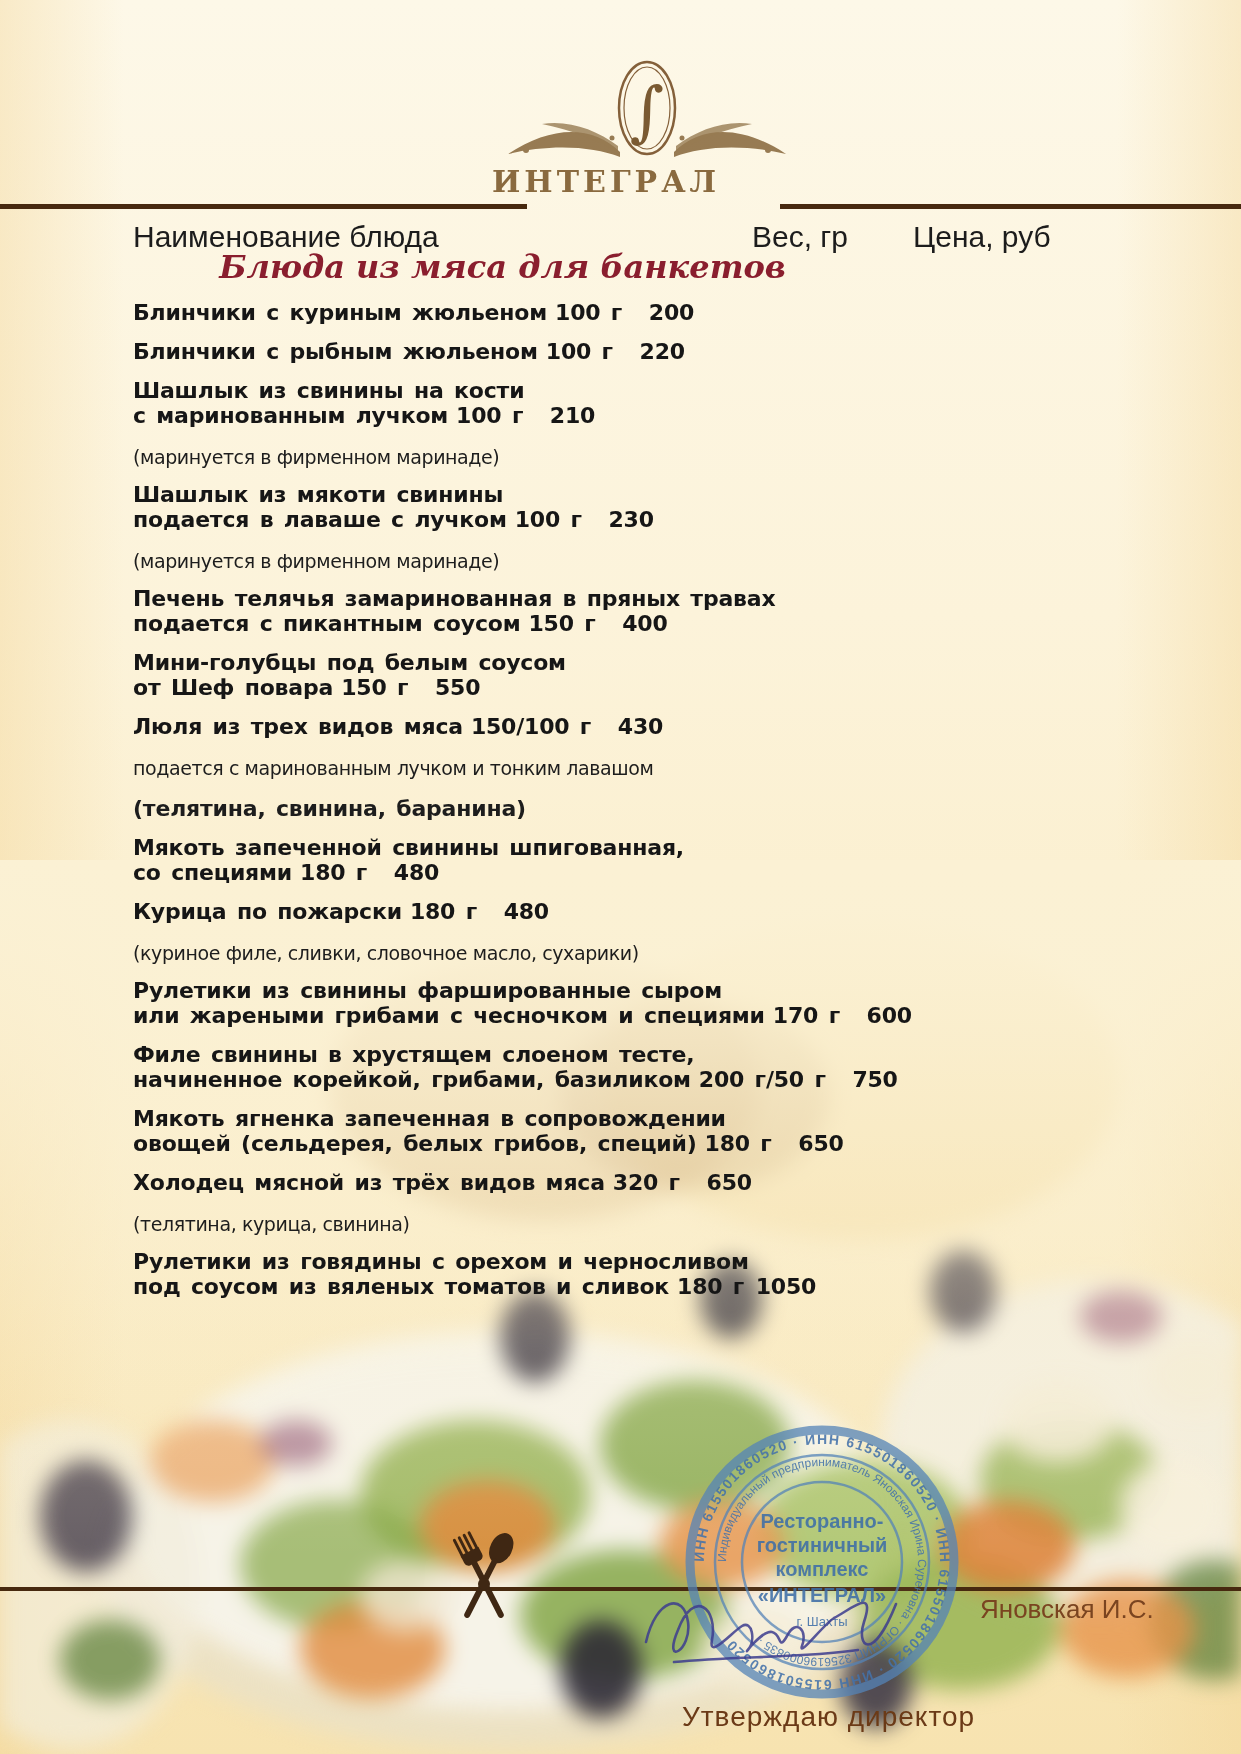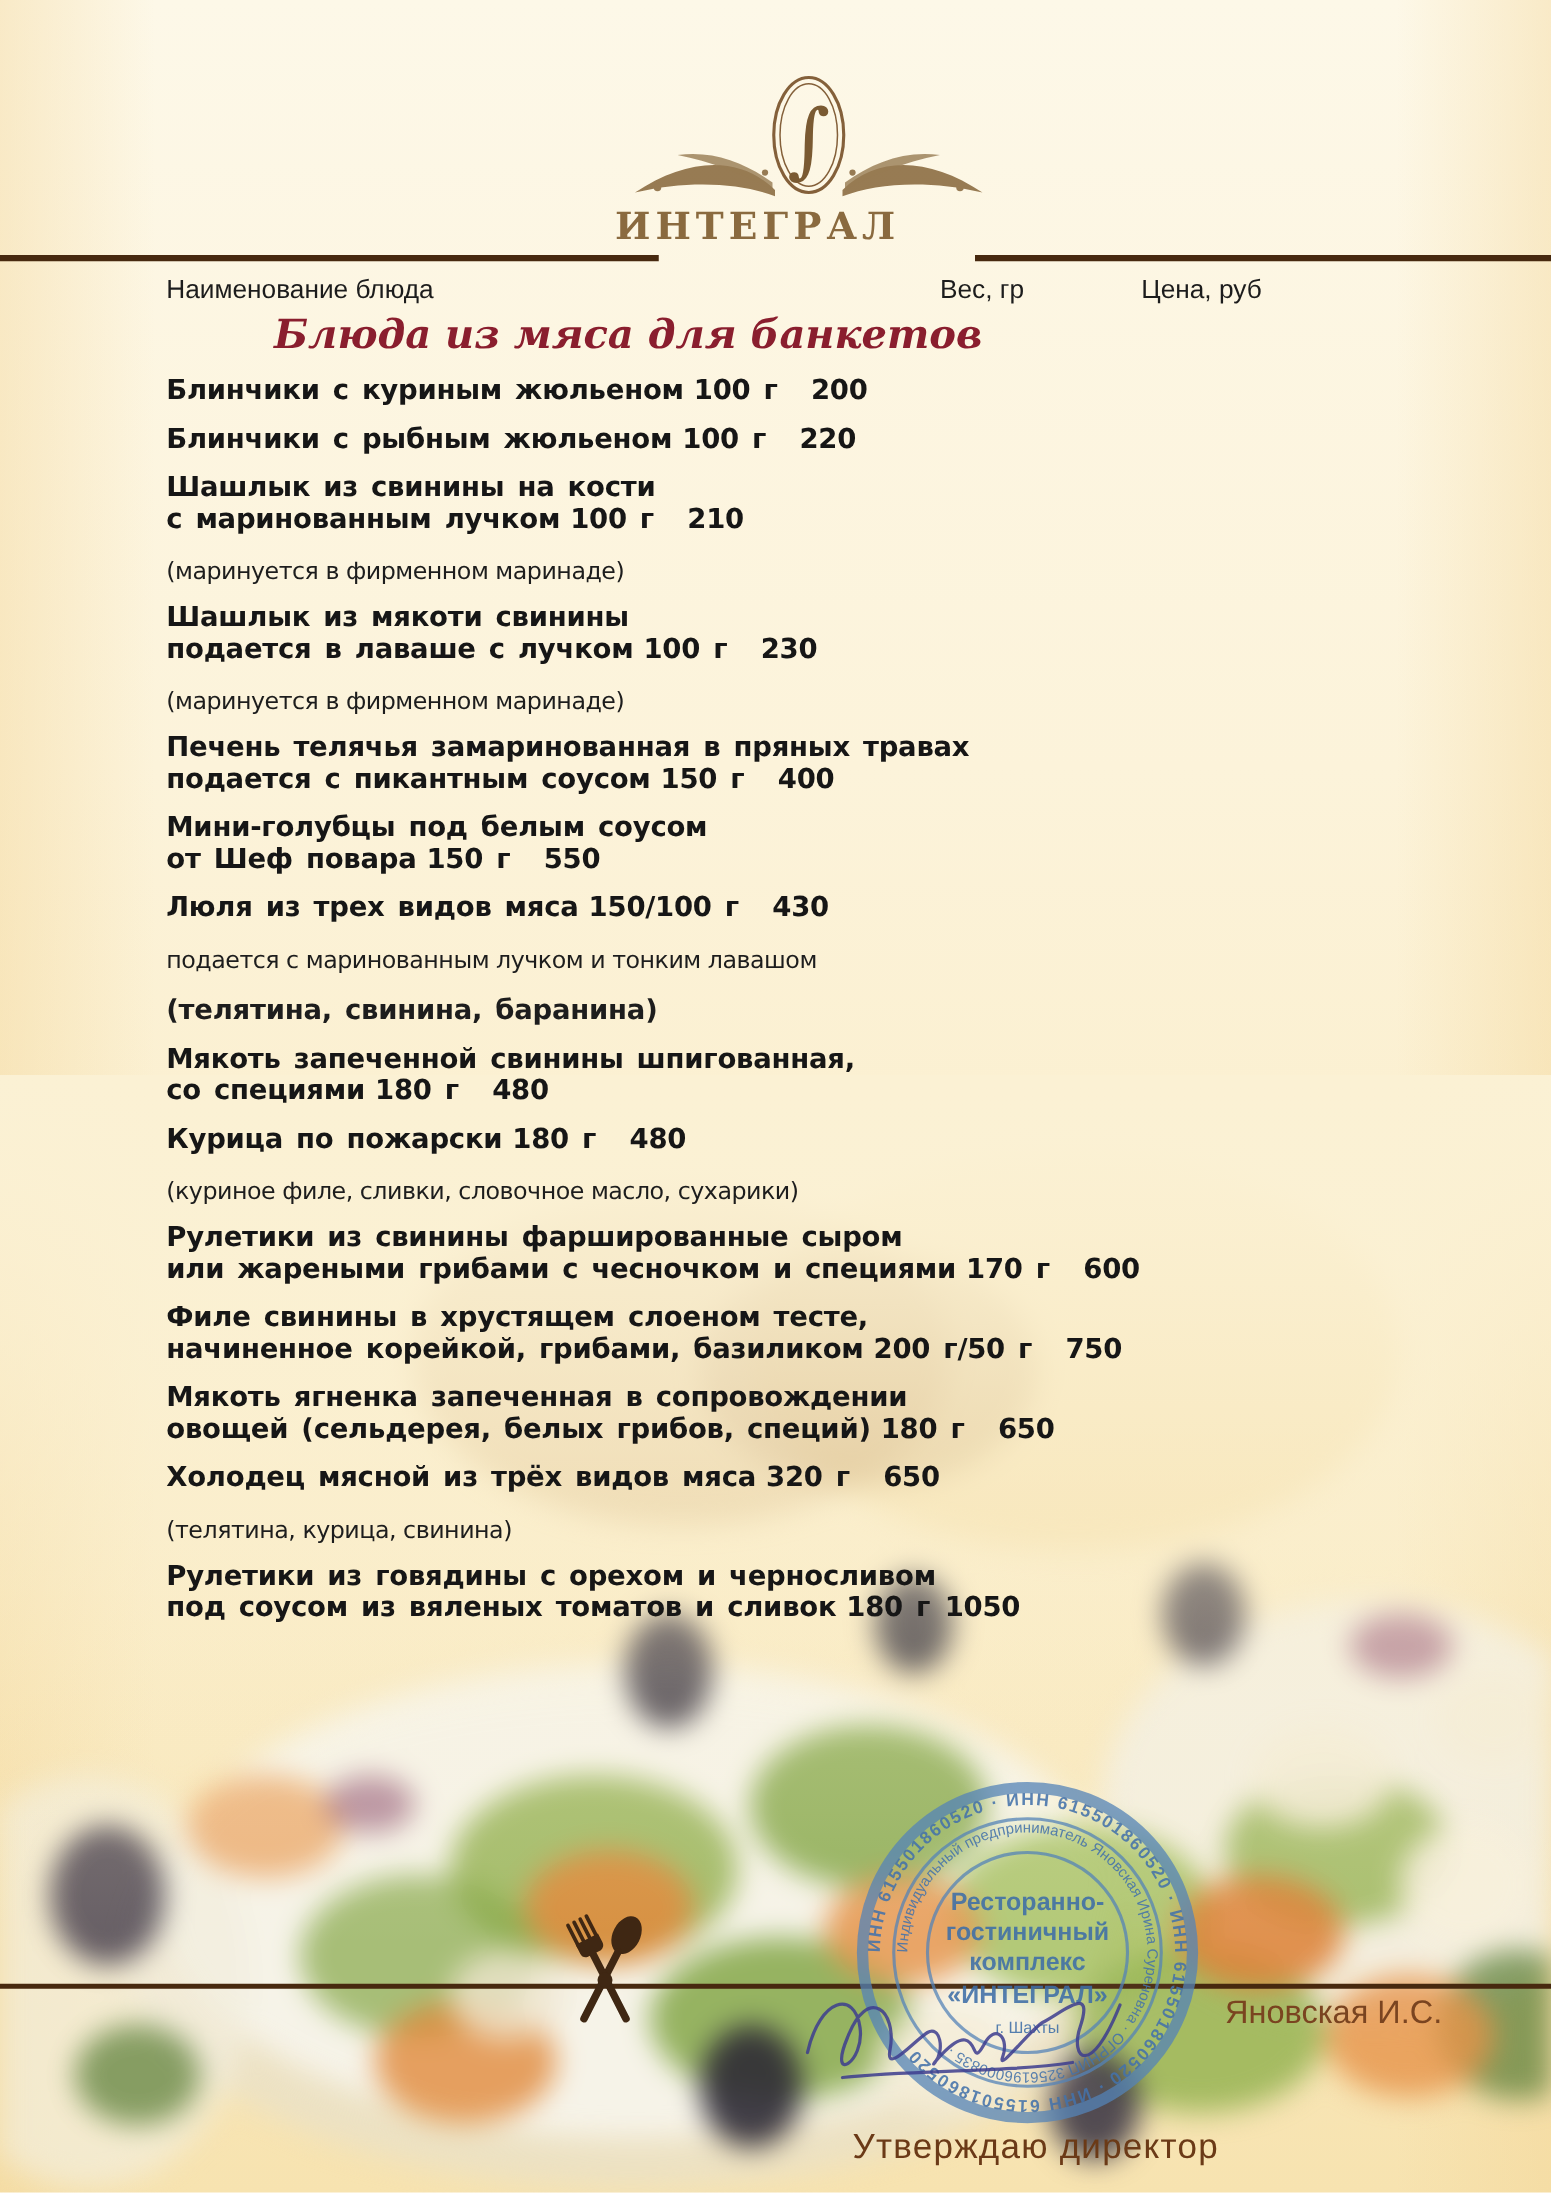--- a/index.html
+++ b/index.html
@@ -25,21 +25,21 @@
   
   .logo-box{position:absolute;left:492px;top:60px;width:310px;height:140px;z-index:2;text-align:center}
   .logo-brand{position:absolute;left:0;top:104px;width:310px;text-align:left;
     font-family:"DejaVu Serif",serif;font-size:30px;font-weight:bold;letter-spacing:4px;color:var(--brown-logo)}
   .rule{position:absolute;height:5px;background:var(--brown-dark);z-index:2}
   .rule-top-left{left:0;top:204px;width:527px}
   .rule-top-right{left:780px;top:204px;width:461px}
 
   
   .col-head{position:absolute;top:220px;z-index:2;font-family:"Liberation Sans",sans-serif;
-    font-size:21px;color:#1c1c1c}
+    font-size:30px;color:#1c1c1c}
   .head-name{left:133px}.head-weight{left:752px}.head-price{left:913px}
 
   
   .section-title{position:absolute;left:0;top:248px;width:1005px;text-align:center;z-index:2;
     font-family:"DejaVu Serif",serif;font-style:italic;font-weight:600;font-size:32px;color:var(--accent-red)}
 
   
   .menu{position:absolute;left:133px;top:300px;width:888px;z-index:2;color:var(--text-dark)}
   .item{margin-bottom:14px}
   .name-row,.priced-row{font-weight:bold;font-size:22px;line-height:25px;letter-spacing:-.2px;word-spacing:3px;white-space:nowrap}

